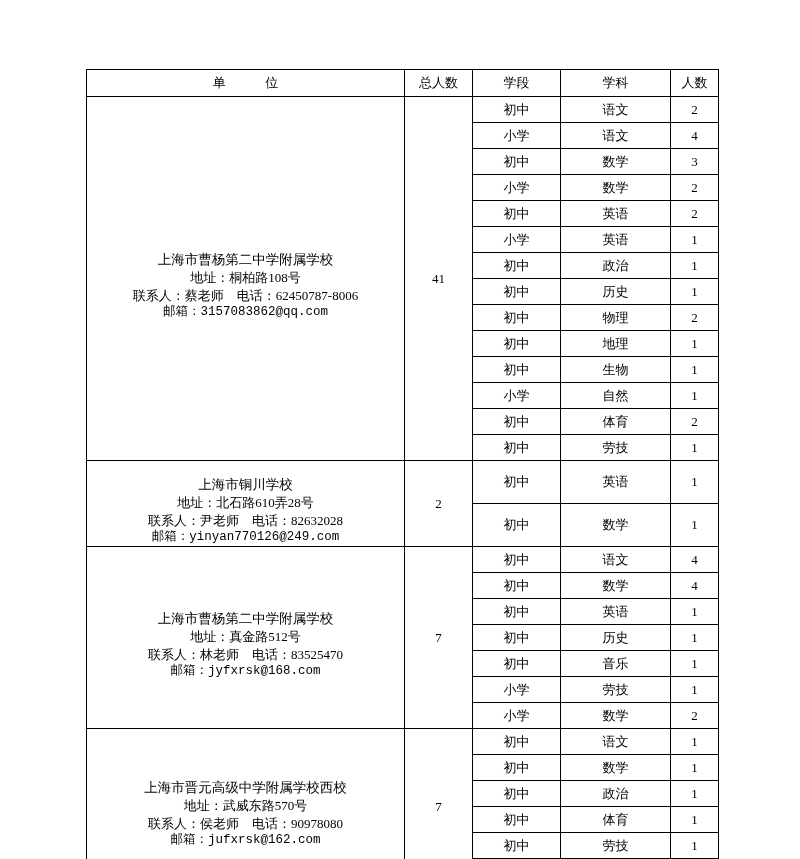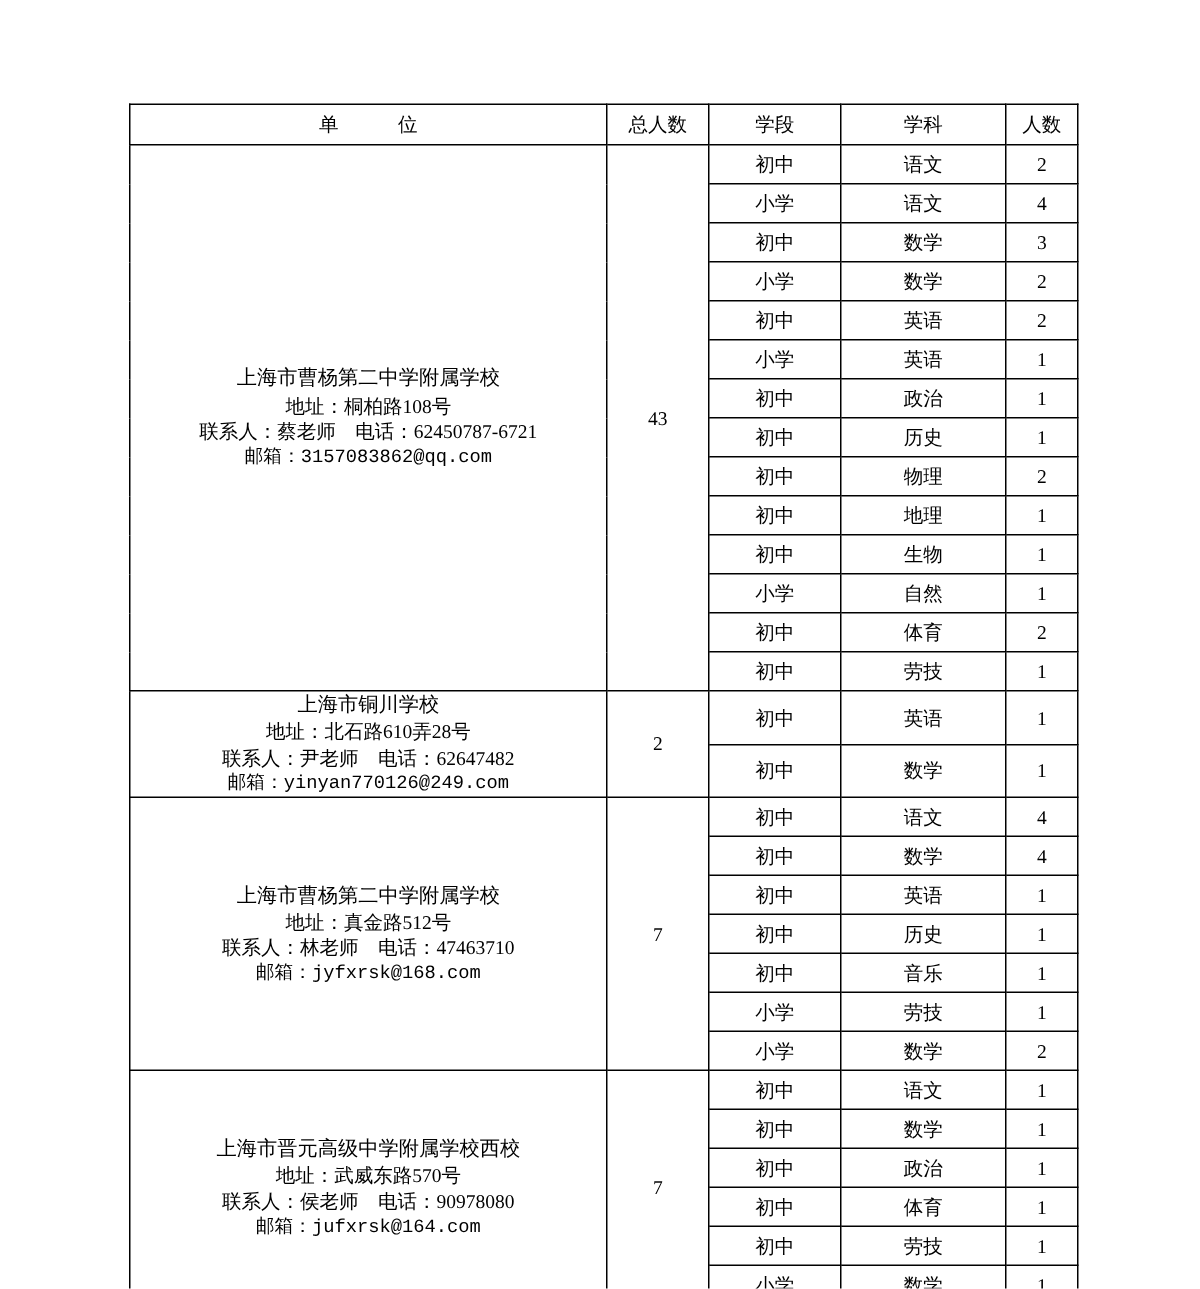--- a/index.html
+++ b/index.html
@@ -56,21 +56,21 @@
   }
   .row td {
     height: 25px;
   }
   .unit-cell {
     padding: 10px 6px;
     line-height: 2.0;
     font-size: 13px;
   }
   .unit-cell .ln { display: block; white-space: nowrap; }
-  .unit-cell .name { font-size: 13.5px; }
+  .unit-cell .name { font-size: 13.5px; margin-top: 15px; }
   .unit-cell .mono { font-family: "Liberation Mono", "DejaVu Sans Mono", monospace; font-size: 12.5px; }
   .unit-compact {
     padding: 4px 6px;
     line-height: 1.5;
   }
   .total-cell {
     font-size: 21px;
     font-family: "Liberation Serif", serif;
   }
 </style>
@@ -94,24 +94,24 @@
           <td>学段</td>
           <td>学科</td>
           <td>人数</td>
         </tr>
       </thead>
       <tbody id="tbody">
           <tr class="row">
             <td class="unit-cell" rowspan="14">
               <span class="ln name">上海市曹杨第二中学附属学校</span>
               <span class="ln ">地址：桐柏路108号</span>
-              <span class="ln ">联系人：蔡老师　电话：62450787-6721</span>
+              <span class="ln ">联系人：蔡老师　电话：62450787-8006</span>
               <span class="ln mono">邮箱：3157083862@qq.com</span>
             </td>
-            <td class="total-cell" rowspan="14">43</td>
+            <td class="total-cell" rowspan="14">41</td>
             <td>初中</td>
             <td>语文</td>
             <td>2</td>
           </tr>
           <tr class="row">
             <td>小学</td>
             <td>语文</td>
             <td>4</td>
           </tr>
           <tr class="row">
@@ -171,38 +171,38 @@
           </tr>
           <tr class="row">
             <td>初中</td>
             <td>劳技</td>
             <td>1</td>
           </tr>
           <tr class="row">
             <td class="unit-cell unit-compact" rowspan="2">
               <span class="ln name">上海市铜川学校</span>
               <span class="ln ">地址：北石路610弄28号</span>
-              <span class="ln ">联系人：尹老师　电话：62647482</span>
+              <span class="ln ">联系人：尹老师　电话：82632028</span>
               <span class="ln mono">邮箱：yinyan770126@249.com</span>
             </td>
             <td class="total-cell" rowspan="2">2</td>
             <td>初中</td>
             <td>英语</td>
             <td>1</td>
           </tr>
           <tr class="row">
             <td>初中</td>
             <td>数学</td>
             <td>1</td>
           </tr>
           <tr class="row">
             <td class="unit-cell" rowspan="7">
               <span class="ln name">上海市曹杨第二中学附属学校</span>
               <span class="ln ">地址：真金路512号</span>
-              <span class="ln ">联系人：林老师　电话：47463710</span>
+              <span class="ln ">联系人：林老师　电话：83525470</span>
               <span class="ln mono">邮箱：jyfxrsk@168.com</span>
             </td>
             <td class="total-cell" rowspan="7">7</td>
             <td>初中</td>
             <td>语文</td>
             <td>4</td>
           </tr>
           <tr class="row">
             <td>初中</td>
             <td>数学</td>
@@ -231,21 +231,21 @@
           <tr class="row">
             <td>小学</td>
             <td>数学</td>
             <td>2</td>
           </tr>
           <tr class="row">
             <td class="unit-cell" rowspan="6">
               <span class="ln name">上海市晋元高级中学附属学校西校</span>
               <span class="ln ">地址：武威东路570号</span>
               <span class="ln ">联系人：侯老师　电话：90978080</span>
-              <span class="ln mono">邮箱：jufxrsk@164.com</span>
+              <span class="ln mono">邮箱：jufxrsk@162.com</span>
             </td>
             <td class="total-cell" rowspan="6">7</td>
             <td>初中</td>
             <td>语文</td>
             <td>1</td>
           </tr>
           <tr class="row">
             <td>初中</td>
             <td>数学</td>
             <td>1</td>

